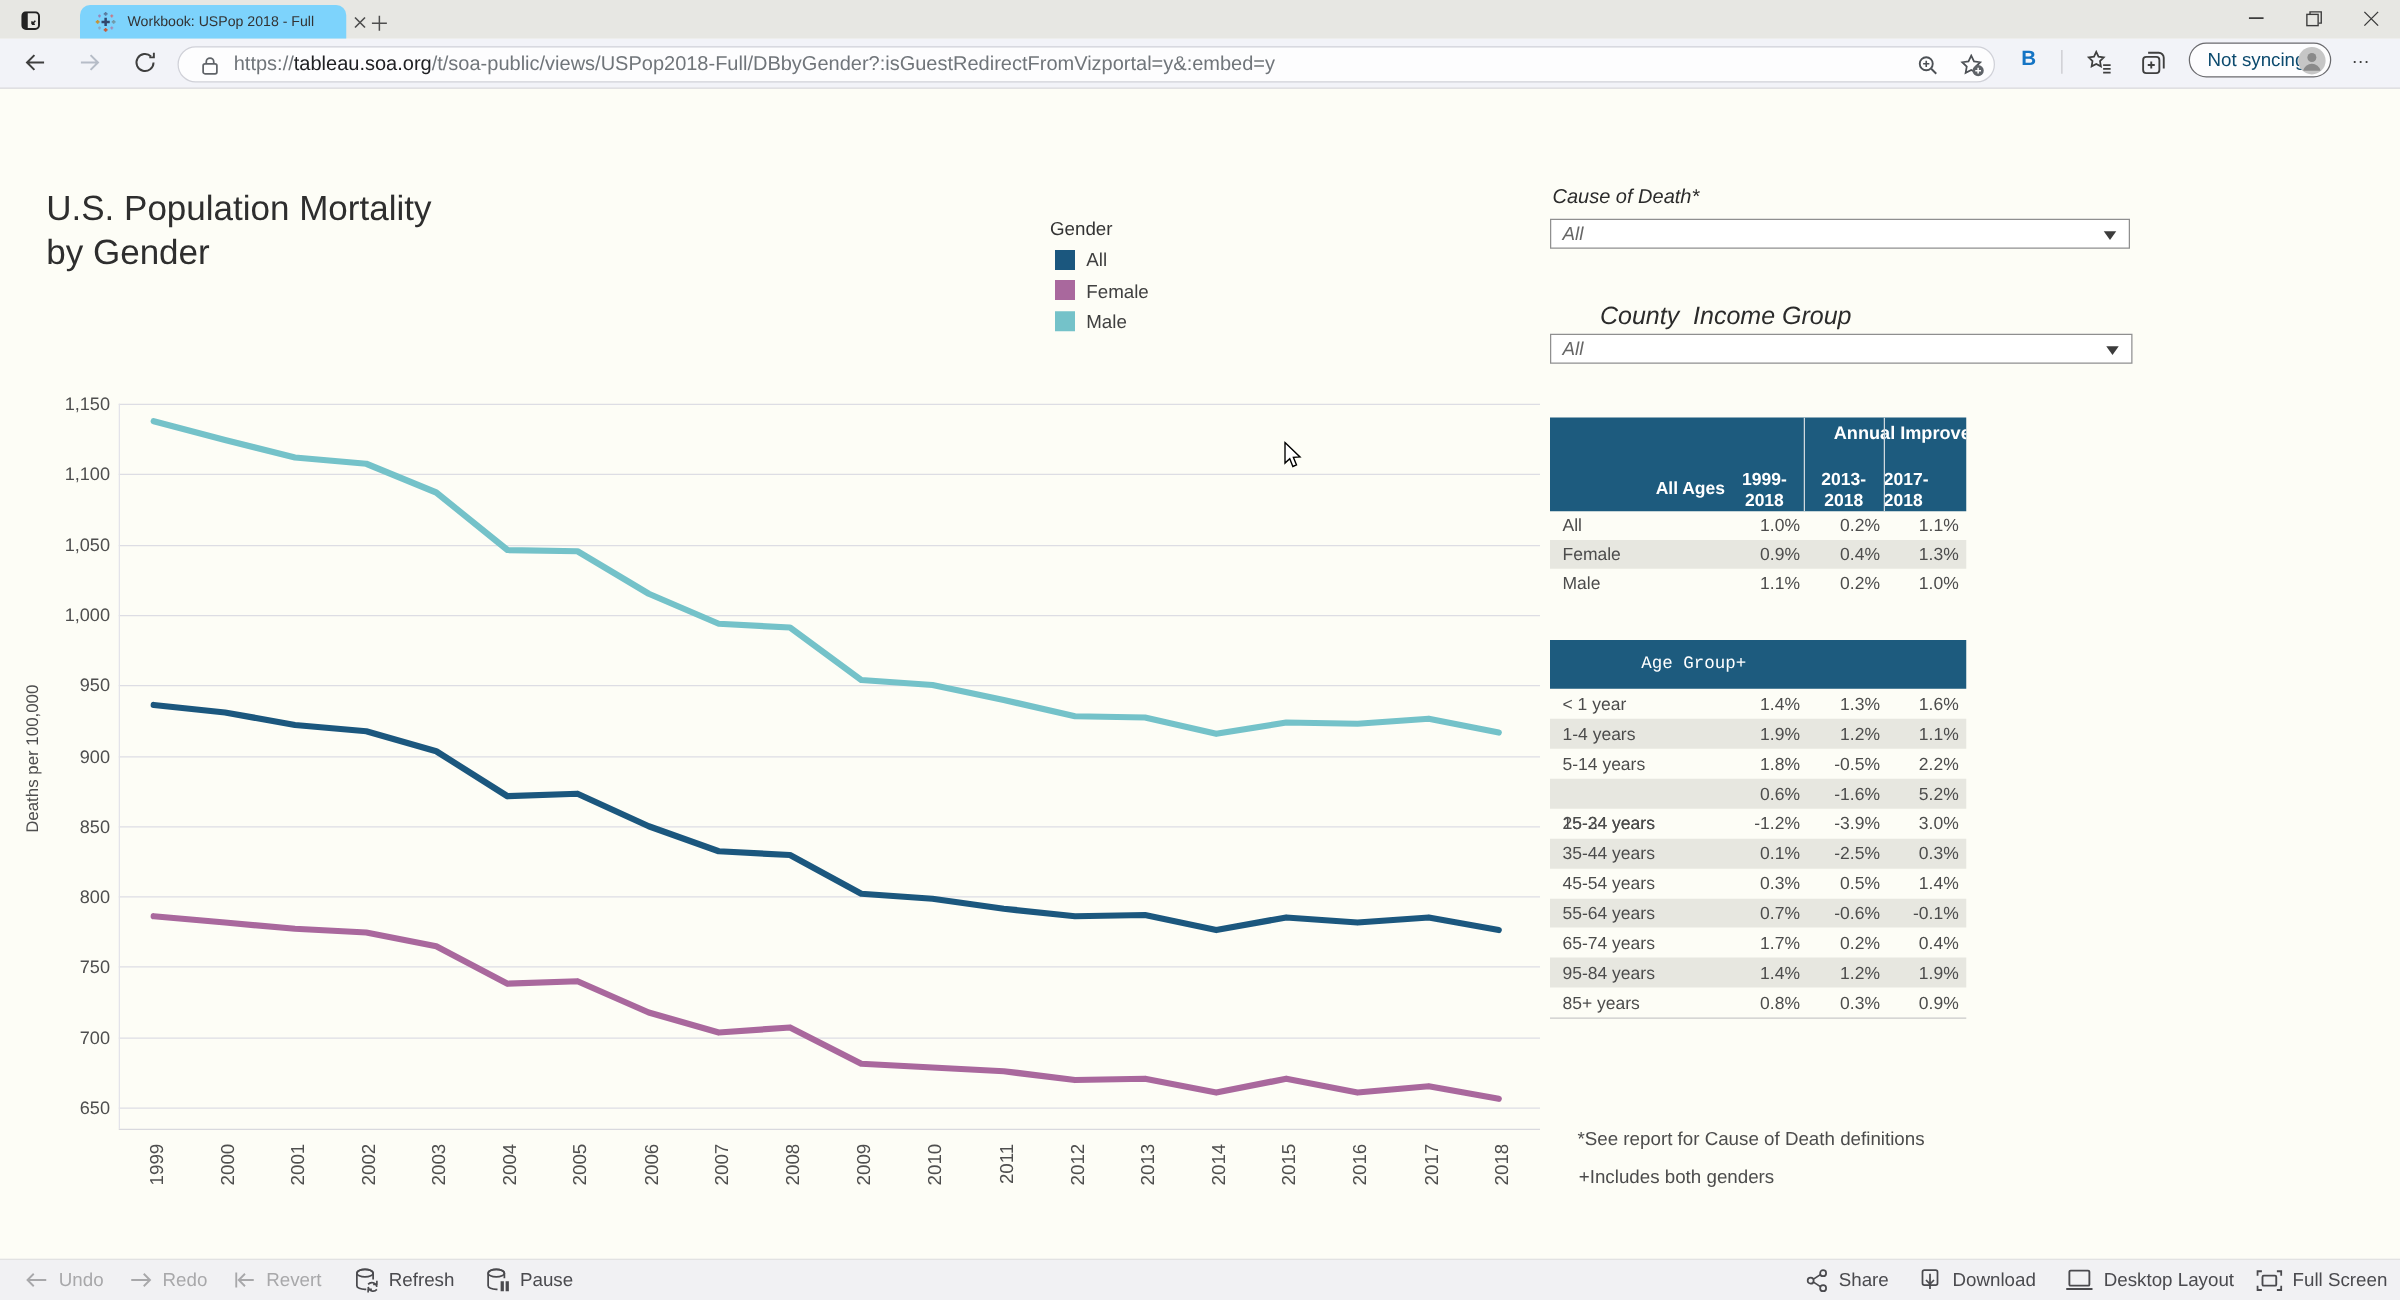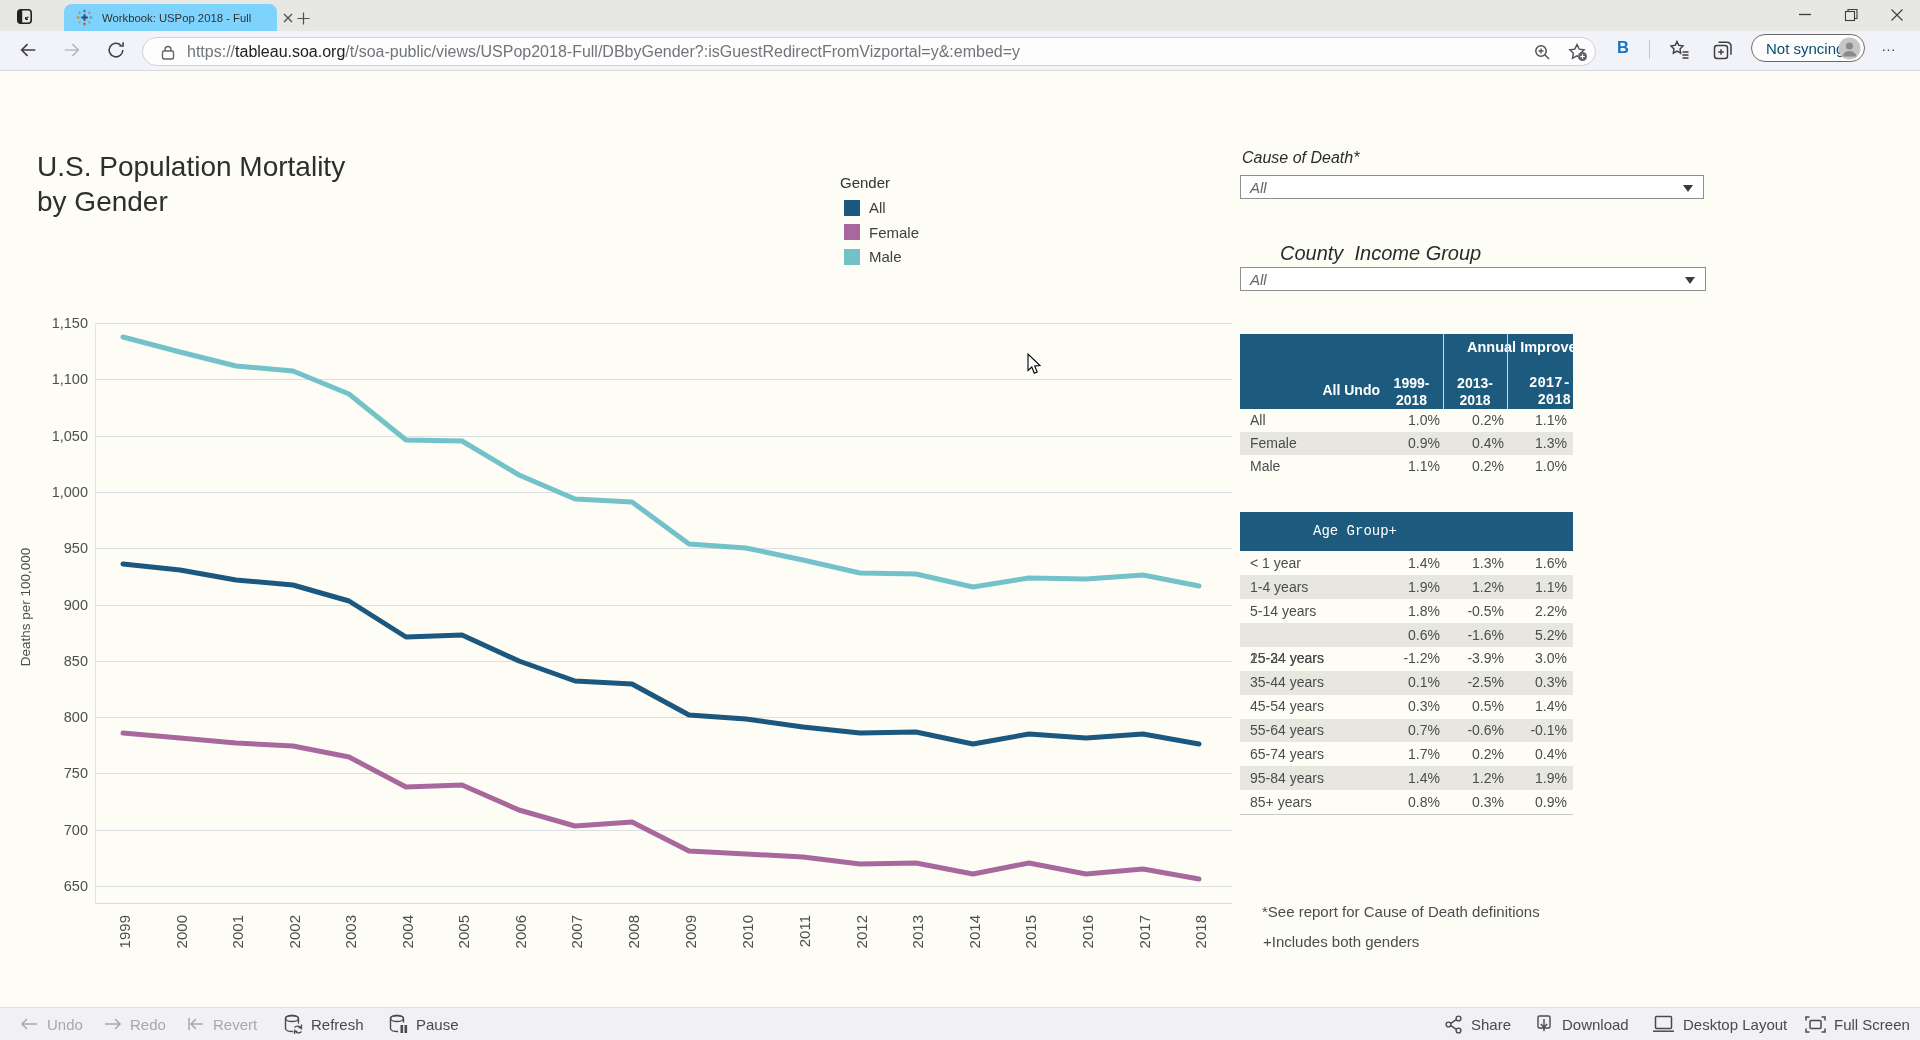--- a/index.html
+++ b/index.html
@@ -110,24 +110,24 @@
   <div class="abs" style="right:10px;top:9px;width:0;height:0;border-left:5.5px solid transparent;border-right:5.5px solid transparent;border-top:7px solid #3c3c3c;"></div>
 </div>
 <div class="abs" style="left:1280px;top:242px;font-size:20px;font-style:italic;color:#2b2b2b;">County&nbsp; Income Group</div>
 <div class="abs" style="left:1240px;top:267px;width:466px;height:24px;background:#fff;border:1px solid #8f8f8f;">
   <div class="abs" style="left:9px;top:3px;font-size:15px;font-style:italic;color:#666;">All</div>
   <div class="abs" style="right:10px;top:9px;width:0;height:0;border-left:5.5px solid transparent;border-right:5.5px solid transparent;border-top:7px solid #3c3c3c;"></div>
 </div>
 
 <div class="tbl-hdr" style="left:1240px;top:334px;width:333px;height:75px;overflow:hidden;">
   <div class="abs" style="left:227px;top:5px;width:400px;font-size:14.5px;font-weight:bold;color:#fff;">Annual Improvement</div>
-  <div class="abs" style="left:0px;top:48px;width:140px;text-align:right;font-size:14px;font-weight:bold;color:#fff;">All Undo</div>
+  <div class="abs" style="left:0px;top:48px;width:140px;text-align:right;font-size:14px;font-weight:bold;color:#fff;">All Ages</div>
   <div class="abs" style="left:140px;top:41px;width:63px;text-align:center;font-size:14px;font-weight:bold;color:#fff;line-height:17px;">1999-<br>2018</div>
   <div class="abs" style="left:203px;top:41px;width:64px;text-align:center;font-size:14px;font-weight:bold;color:#fff;line-height:17px;">2013-<br>2018</div>
-  <div class="abs" style="left:267px;top:41px;width:64px;text-align:right;font-size:14px;font-weight:bold;color:#fff;line-height:17px;font-family:Liberation Mono, monospace;">2017-<br>2018</div>
+  <div class="abs" style="left:267px;top:41px;width:64px;text-align:left;font-size:14px;font-weight:bold;color:#fff;line-height:17px;">2017-<br>2018</div>
   <div class="abs" style="left:203px;top:0;width:1px;height:75px;background:#cfd8de;"></div>
   <div class="abs" style="left:267px;top:0;width:1px;height:75px;background:#cfd8de;"></div>
 </div>
 <div class="trow" style="top:412px;height:23px;">
       <span class="rlabel">All</span>
     </div>
 <div class="v1" style="top:412px;">1.0%</div>
     <div class="v2" style="top:412px;">0.2%</div>
     <div class="v3" style="top:412px;">1.1%</div>
 <div class="trow shade" style="top:432px;height:23px;"></div>

